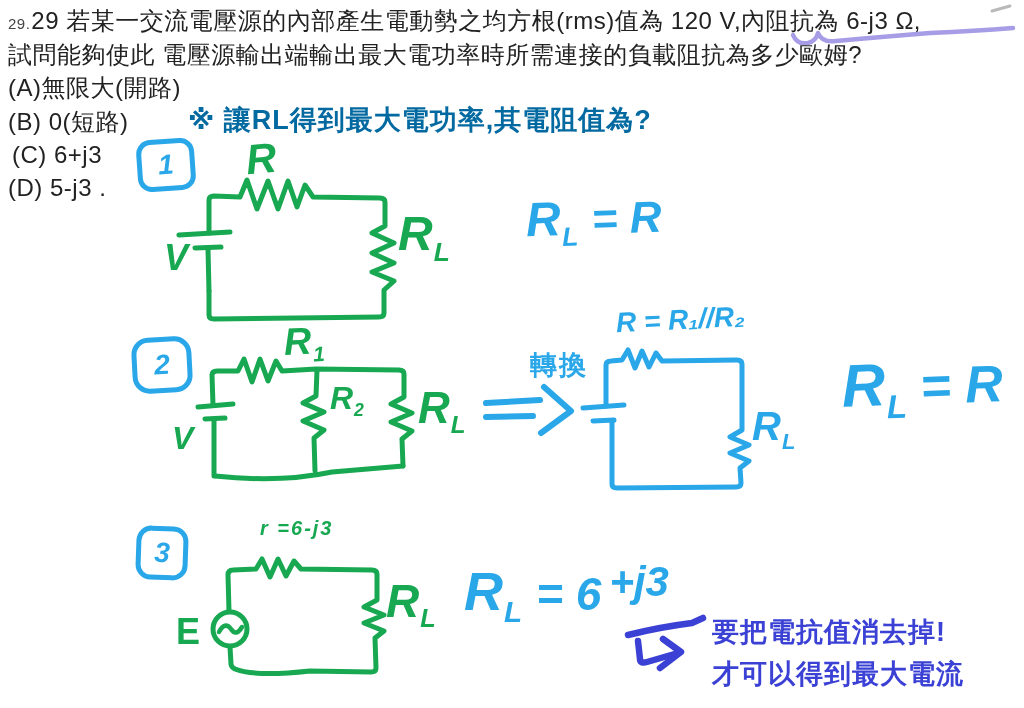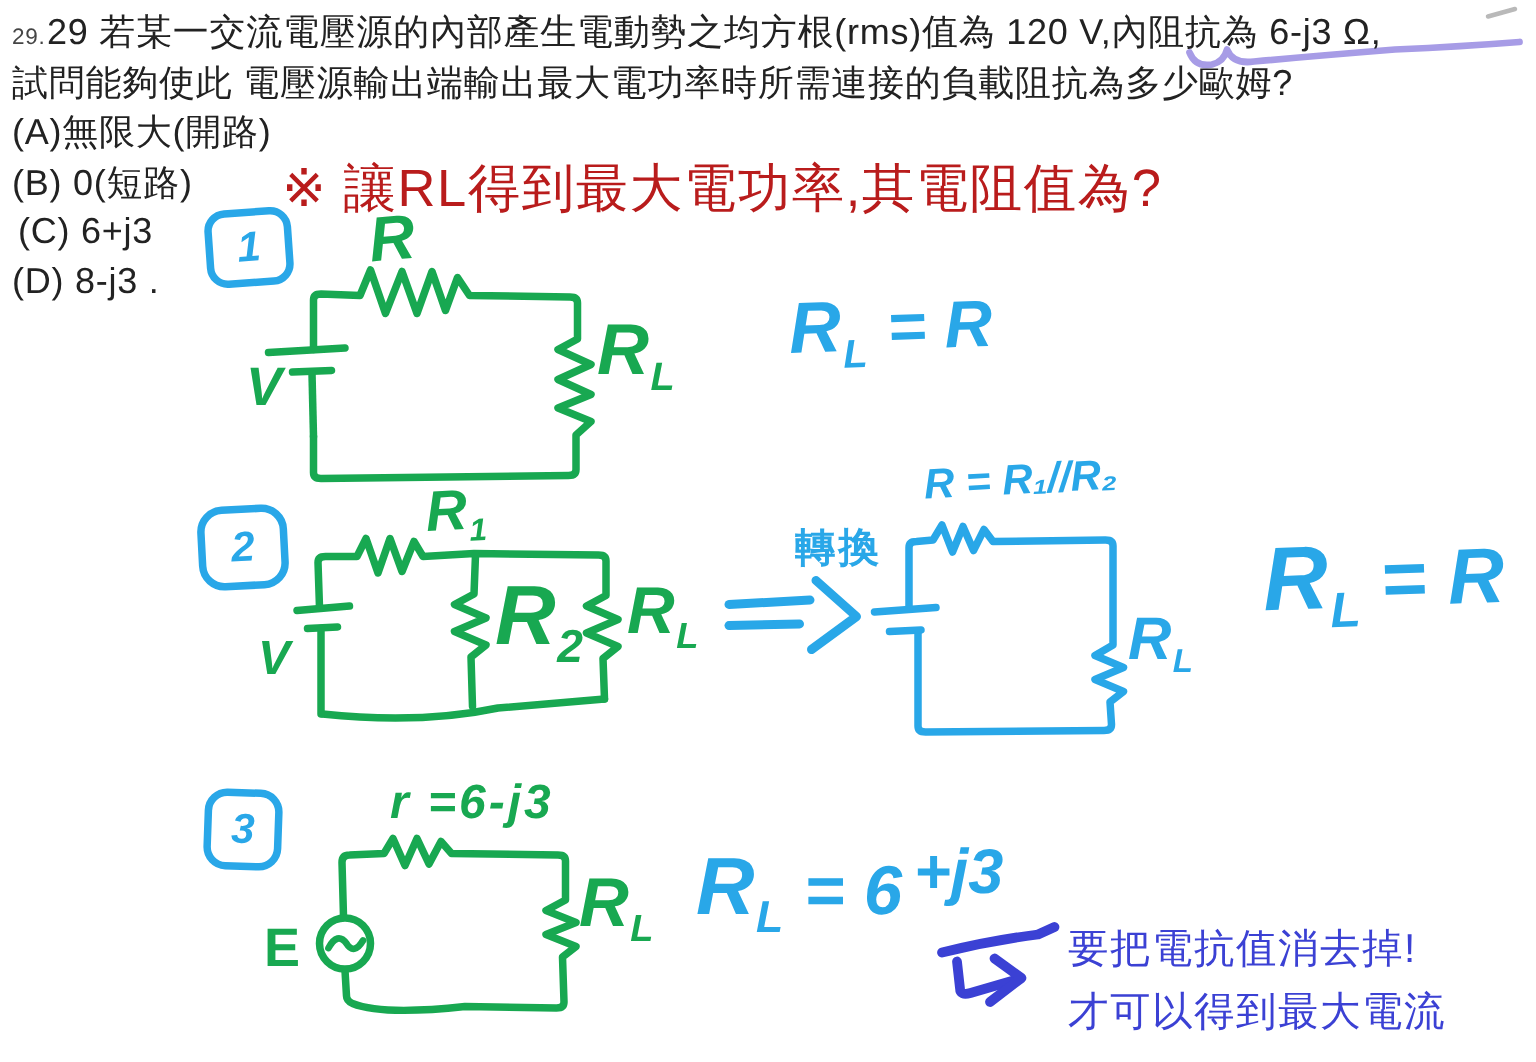--- a/index.html
+++ b/index.html
@@ -4,33 +4,33 @@
 <style>
   html,body{margin:0;padding:0;}
   body{
     width:1024px;height:708px;position:relative;background:#ffffff;
     font-family:"Liberation Sans","DejaVu Sans",sans-serif;
     overflow:hidden;
   }
   .abs{position:absolute;white-space:nowrap;}
   .qtext{color:#222222;font-size:24px;letter-spacing:0.5px;}
   .qsmall{font-size:15px;color:#454545;margin-right:1px;}
-  .note{color:#b91c1c;font-weight:400;font-size:35px;letter-spacing:1px;}
+  .note{color:#0369a1;font-weight:700;font-size:27px;letter-spacing:1px;}
   .hw{font-weight:700;font-style:italic;line-height:1;}
   .green{color:#18a851;}
   .cyan{color:#29a7e8;}
   .sub{font-size:0.55em;vertical-align:-0.4em;margin-left:1px;}
   .rhs{margin-left:14px;}
   .raised{position:relative;top:-14px;margin-left:8px;}
   .badge{
     position:absolute;border:5px solid #29a7e8;border-radius:14px;
     color:#29a7e8;display:flex;align-items:center;justify-content:center;
     font-weight:700;font-style:italic;font-size:28px;background:transparent;
   }
-  .fn{color:#3b41d4;font-weight:400;font-size:27px;letter-spacing:1px;text-align:right;}
+  .fn{color:#3b41d4;font-weight:700;font-size:27px;letter-spacing:1px;text-align:right;}
   .cjk-hand{font-style:normal;letter-spacing:2px;}
   svg{position:absolute;left:0;top:0;}
 </style>
 </head>
 <body>
 
 <svg width="1024" height="708" viewBox="0 0 1024 708">
 
   <g stroke="#18a851" stroke-width="5" fill="none" stroke-linecap="round" stroke-linejoin="round">
     <path d="M209,233 L209,200 Q209,196 214,196 L240,197 L247,180 L257,209 L268,181 L278,209 L288,181 L297,207 L305,185 L313,197 L380,198 Q385,198 385,202 L385,226 L372,233 L394,243 L372,253 L394,263 L372,272 L394,281 L384,290 L384,313 Q384,317 379,317 L214,319 Q209,319 209,315 L209,291"></path>
@@ -78,52 +78,52 @@
 
   <path d="M992,11 L1010,6" stroke="#b9b9b9" stroke-width="3" stroke-linecap="round"></path>
 </svg>
 
 <div class="abs qtext" style="left:8px;top:5px;text-align:center;"><span class="qsmall">29.</span><span>29 若某一交流電壓源的內部產生電動勢之均方根(rms)值為 120 V,內阻抗為 6-j3 Ω,</span></div>
 <div class="abs qtext" style="left:8px;top:39px;">試問能夠使此 電壓源輸出端輸出最大電功率時所需連接的負載阻抗為多少歐姆?</div>
 
 <div class="abs qtext" style="left:8px;top:72px;">(A)無限大(開路)</div>
 <div class="abs qtext" style="left:8px;top:106px;">(B) 0(短路)</div>
 <div class="abs qtext" style="left:12px;top:141px;">(C) 6+j3</div>
-<div class="abs qtext" style="left:8px;top:174px;">(D) 8-j3 .</div>
+<div class="abs qtext" style="left:8px;top:174px;">(D) 5-j3 .</div>
 
 <div class="abs note" style="left:188px;top:102px;">※ 讓RL得到最大電功率,其電阻值為?</div>
 
 <div class="badge" style="left:137px;top:139px;width:48px;height:42px;transform:rotate(-4deg);">
     <span>1</span>
   </div>
 <div class="badge" style="left:132px;top:337px;width:50px;height:46px;transform:rotate(-3deg);border-radius:17px;">
     <span>2</span>
   </div>
 <div class="badge" style="left:136px;top:526px;width:42px;height:44px;transform:rotate(2deg);border-radius:15px;">
     <span>3</span>
   </div>
 
 <div class="abs hw green" style="left:246px;top:138px;font-size:42px;transform:rotate(-5deg);">R</div>
 <div class="abs hw green" style="left:164px;top:240px;font-size:36px;">V</div>
 <div class="abs hw green" style="left:398px;top:210px;font-size:48px;"><span>R</span><span class="sub">L</span></div>
 
 <div class="abs hw cyan" style="left:526px;top:194px;font-size:48px;transform:rotate(-2deg);"><span>R</span><span class="sub">L</span><span class="rhs" style="font-size:44px;">= R</span></div>
 
 <div class="abs hw green" style="left:284px;top:322px;font-size:38px;transform:rotate(-3deg);"><span>R</span><span class="sub">1</span></div>
-<div class="abs hw green" style="left:330px;top:382px;font-size:56px;"><span>R</span><span class="sub">2</span></div>
+<div class="abs hw green" style="left:330px;top:382px;font-size:32px;"><span>R</span><span class="sub">2</span></div>
 <div class="abs hw green" style="left:418px;top:386px;font-size:44px;"><span>R</span><span class="sub">L</span></div>
 <div class="abs hw green" style="left:172px;top:422px;font-size:32px;">V</div>
 
 <div class="abs hw cyan cjk-hand" style="left:482px;top:352px;font-size:27px;margin-left:48px;">轉換</div>
 
 <div class="abs hw cyan" style="left:616px;top:306px;font-size:28px;transform:rotate(-3deg);">R = R₁//R₂</div>
 <div class="abs hw cyan" style="left:752px;top:406px;font-size:40px;"><span>R</span><span class="sub">L</span></div>
 
 <div class="abs hw cyan" style="left:842px;top:354px;font-size:60px;transform:rotate(-2deg);"><span>R</span><span class="sub">L</span><span class="rhs" style="font-size:52px;">= R</span></div>
 
-<div class="abs hw green" style="left:260px;top:518px;font-size:32px;letter-spacing:2px;font-style:italic;">r =6-j3</div>
+<div class="abs hw green" style="left:260px;top:518px;font-size:20px;letter-spacing:2px;font-style:italic;">r =6-j3</div>
 <div class="abs hw green" style="left:176px;top:614px;font-size:36px;font-style:normal;">E</div>
 <div class="abs hw green" style="left:386px;top:578px;font-size:46px;"><span>R</span><span class="sub">L</span></div>
 
 <div class="abs hw cyan" style="left:464px;top:564px;font-size:54px;"><span>R</span><span class="sub">L</span><span class="rhs" style="font-size:46px;">= 6</span><span class="raised" style="font-size:42px;">+j3</span></div>
 
 <div class="abs fn" style="left:712px;top:614px;">要把電抗值消去掉!</div>
 <div class="abs fn" style="left:712px;top:656px;">才可以得到最大電流</div>
 
 </body></html>

